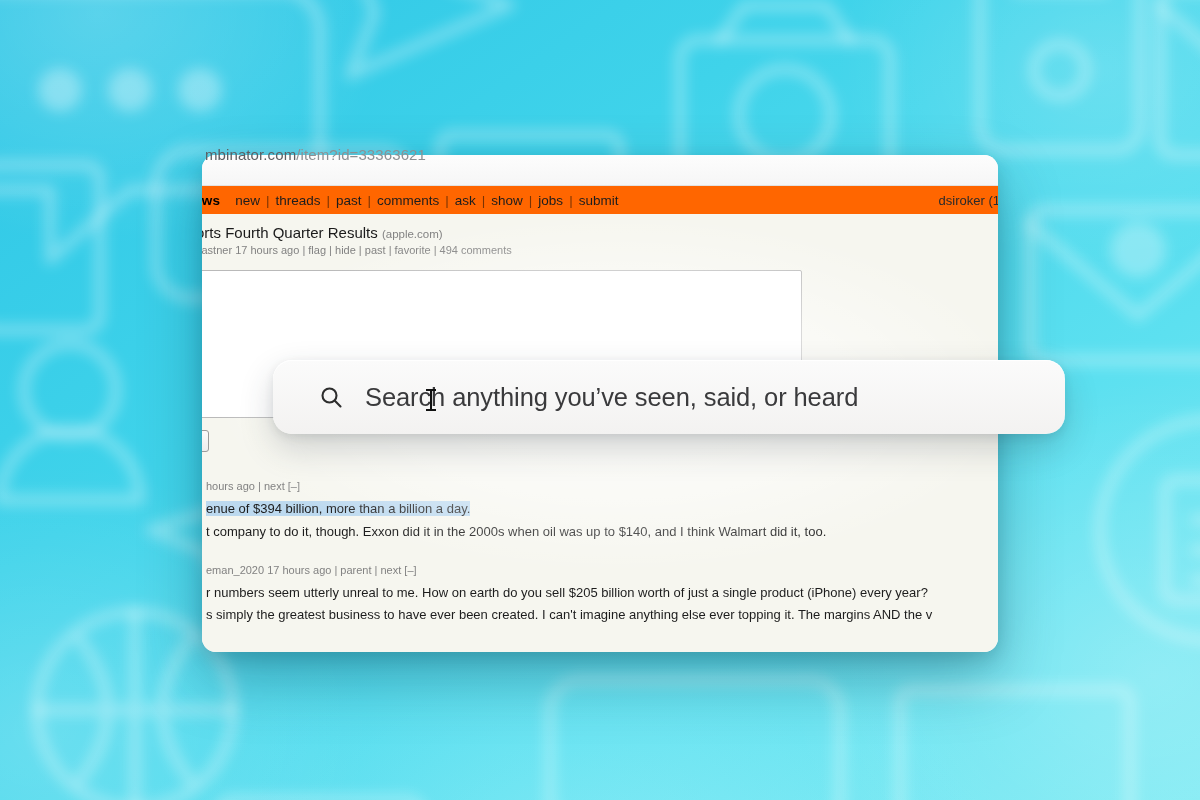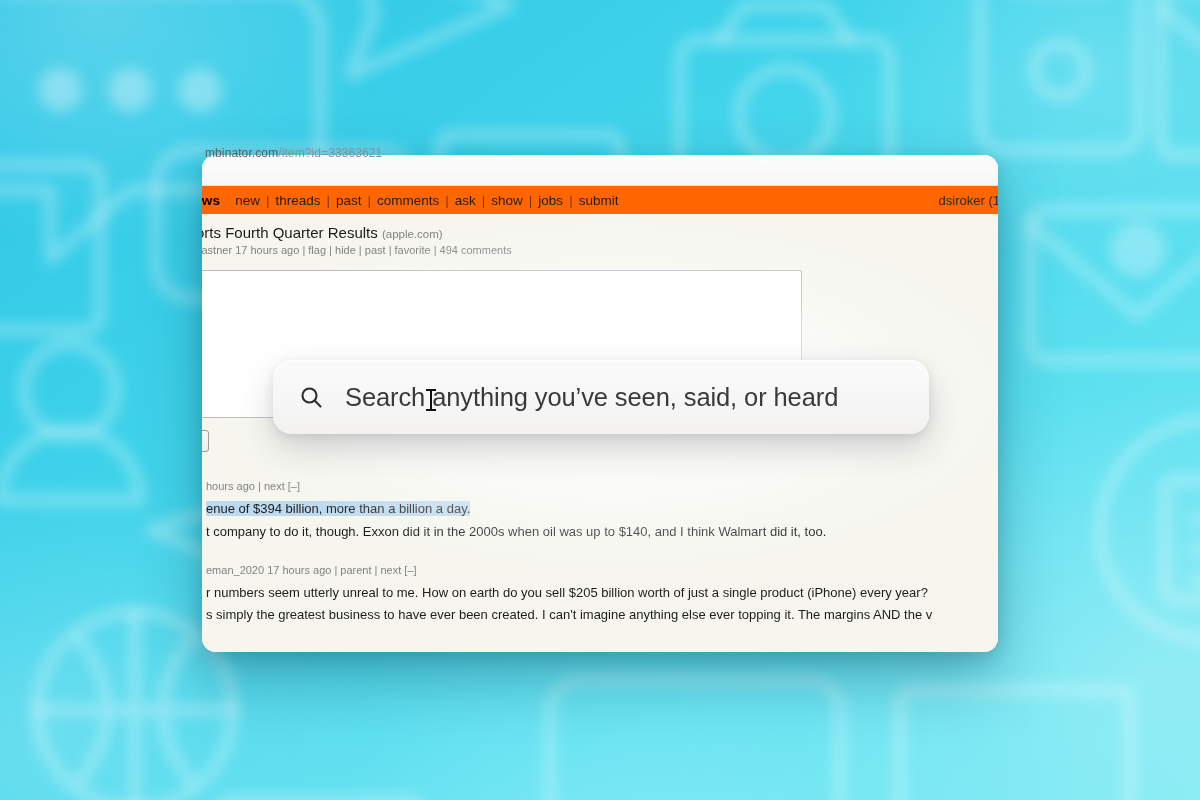--- a/index.html
+++ b/index.html
@@ -57,21 +57,21 @@
     background: linear-gradient(#fdfdfd, #f6f6f6);
     border-bottom: 1px solid #e2e2e2;
     position: relative;
   }
 
   
   #url-text {
     position: absolute;
     left: 205px;
     top: 146px;
-    font-size: 12px;
+    font-size: 15px;
     color: #5c5f62;
     letter-spacing: 0.1px;
     white-space: nowrap;
     filter: blur(0.45px);
     z-index: 4;
   }
   #url-text .dim { color: #8c9093; }
 
   
   .hn-header {
@@ -189,31 +189,31 @@
     background: radial-gradient(ellipse 520px 230px at 52% 48%, rgba(255,255,255,0.72) 0%, rgba(255,255,255,0.45) 45%, rgba(255,255,255,0.0) 78%);
     pointer-events: none;
     z-index: 3;
   }
 
   
   #search-overlay {
     position: absolute;
     left: 273px;
     top: 360px;
-    width: 656px;
+    width: 792px;
     height: 74px;
     border-radius: 19px;
     background: linear-gradient(#fbfbfb, #f3f2f1);
     box-shadow:
       0 14px 34px rgba(40,50,60,0.20),
       0 3px 10px rgba(40,50,60,0.10),
       inset 0 1px 0 rgba(255,255,255,0.9);
     display: flex;
     align-items: center;
-    padding: 0 26px;
+    padding: 0 46px;
     box-sizing: border-box;
     z-index: 6;
   }
   #search-overlay .mag {
     width: 24px; height: 24px;
     flex: 0 0 auto;
     margin-right: 22px;
     color: #2d2d2d;
   }
   #search-overlay .mag svg { display:block; width:100%; height:100%; }

